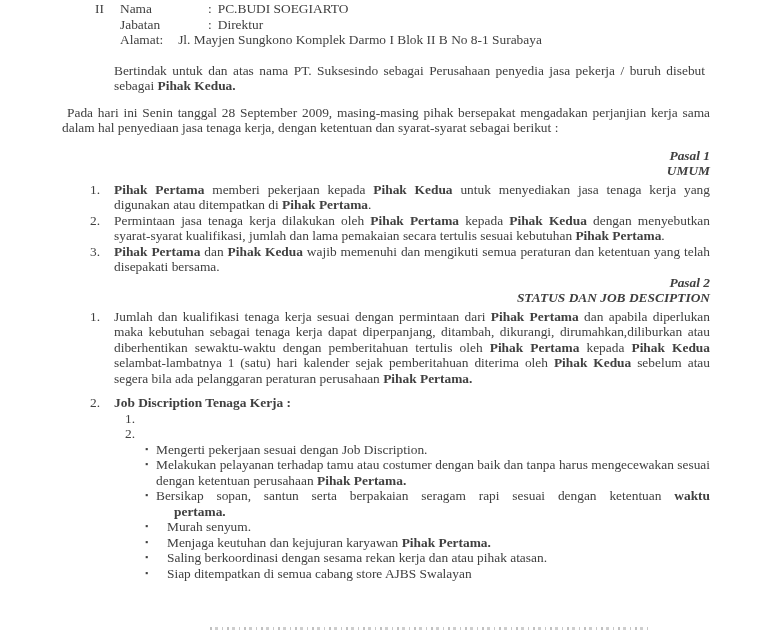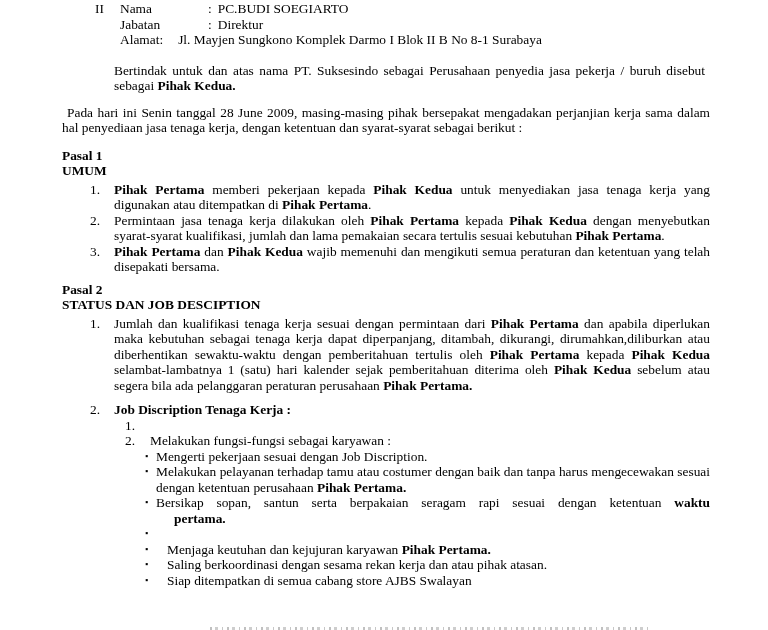--- a/index.html
+++ b/index.html
@@ -12,38 +12,38 @@
   }
   .page {
     position: relative;
     box-sizing: border-box;
     width: 768px;
     height: 630px;
     padding: 1px 58px 0 62px;
     font-family: "Liberation Serif", "DejaVu Serif", serif;
     font-size: 13.4px;
     line-height: 15.5px;
-    color: #000000;
+    color: #404040;
     background: #ffffff;
   }
   .b { font-weight: bold; }
   
   .party { margin-left: 33px; }
   .prow { white-space: nowrap; }
   .pidx   { display: inline-block; width: 25px; vertical-align: top; }
   .plabel { display: inline-block; width: 88px; vertical-align: top; }
   .psep   { display: inline-block; margin-right: 6px; }
   .plabel2{ display: inline-block; margin-right: 15px; }
   .pval   { display: inline; }
   
   .rep  { margin: 15px 5px 0 52px; text-align: justify; }
   .open { margin: 11px 0 0 0; text-align: justify; text-indent: 5px; }
   
-  .sec-head { text-align: left; font-weight: bold; margin: 12px 0 3px 0; }
-  .article + .article .sec-head { margin-top: 7px; }
+  .sec-head { text-align: right; font-weight: bold; margin: 12px 0 3px 0; font-style: italic; }
+  .article + .article .sec-head { margin-top: 0; }
   
   .row { display: flex; }
   .marker { flex: 0 0 auto; }
   .txt { flex: 1 1 auto; text-align: justify; }
   .n1 .marker { margin-left: 28px; width: 24px; }
   .n2 .marker { margin-left: 63px; width: 25px; }
   .b1 .marker, .b2 .marker { margin-left: 83px; font-size: 8.5px; line-height: 15.5px; }
   .b1 .marker { width: 11px; }
   .b2 .marker { width: 22px; }
   .mt { margin-top: 9px; }
@@ -75,21 +75,21 @@
     <div class="prow">
       <span class="pidx"></span><span class="plabel">Jabatan</span><span class="psep">:</span><span class="pval">Direktur</span>
     </div>
     <div class="prow">
       <span class="pidx"></span><span class="plabel2">Alamat:</span><span class="pval">Jl. Mayjen Sungkono Komplek Darmo I Blok II B No 8-1 Surabaya</span>
     </div>
   </div>
 
   <p class="rep"><span>Bertindak untuk dan atas nama PT. Suksesindo sebagai Perusahaan penyedia jasa pekerja / buruh disebut sebagai </span><span class="b">Pihak Kedua.</span></p>
 
-  <p class="open"><span>Pada hari ini Senin tanggal 28 June 2009, masing-masing pihak bersepakat mengadakan perjanjian kerja sama dalam hal penyediaan jasa tenaga kerja, dengan ketentuan dan syarat-syarat sebagai berikut :</span></p>
+  <p class="open"><span>Pada hari ini Senin tanggal 28 September 2009, masing-masing pihak bersepakat mengadakan perjanjian kerja sama dalam hal penyediaan jasa tenaga kerja, dengan ketentuan dan syarat-syarat sebagai berikut :</span></p>
 
   <div class="article">
     <div class="sec-head">
       <div>Pasal 1</div>
       <div>UMUM</div>
     </div>
     <div class="blocks">
         <div class="row n1">
           <span class="marker">1.</span>
           <span class="txt"><span class="b">Pihak Pertama</span><span> memberi pekerjaan kepada </span><span class="b">Pihak Kedua</span><span> untuk menyediakan jasa tenaga kerja yang digunakan atau ditempatkan di </span><span class="b">Pihak Pertama</span><span>.</span></span>
@@ -117,36 +117,36 @@
         </div>
         <div class="row n1 mt">
           <span class="marker">2.</span>
           <span class="txt"><span class="b">Job Discription Tenaga Kerja :</span></span>
         </div>
         <div class="row n2">
           <span class="marker">1.</span>
         </div>
         <div class="row n2">
           <span class="marker">2.</span>
-          <span class="txt"><span>Melakukan fungsi-fungsi sebagai karyawan :</span></span>
         </div>
         <div class="row b1">
           <span class="marker">▪</span>
           <span class="txt"><span>Mengerti pekerjaan sesuai dengan Job Discription.</span></span>
         </div>
         <div class="row b1">
           <span class="marker">▪</span>
           <span class="txt"><span>Melakukan pelayanan terhadap tamu atau costumer dengan baik dan tanpa harus mengecewakan sesuai dengan ketentuan perusahaan </span><span class="b">Pihak Pertama.</span></span>
         </div>
         <div class="row b1 jl">
           <span class="marker">▪</span>
           <span class="txt"><span>Bersikap sopan, santun serta berpakaian seragam rapi sesuai dengan ketentuan </span><span class="b">waktu</span><span class="b blk">pertama.</span></span>
         </div>
         <div class="row b2">
           <span class="marker">▪</span>
+          <span class="txt"><span>Murah senyum.</span></span>
         </div>
         <div class="row b2">
           <span class="marker">▪</span>
           <span class="txt"><span>Menjaga keutuhan dan kejujuran karyawan </span><span class="b">Pihak Pertama.</span></span>
         </div>
         <div class="row b2">
           <span class="marker">▪</span>
           <span class="txt"><span>Saling berkoordinasi dengan sesama rekan kerja dan atau pihak atasan.</span></span>
         </div>
         <div class="row b2">

